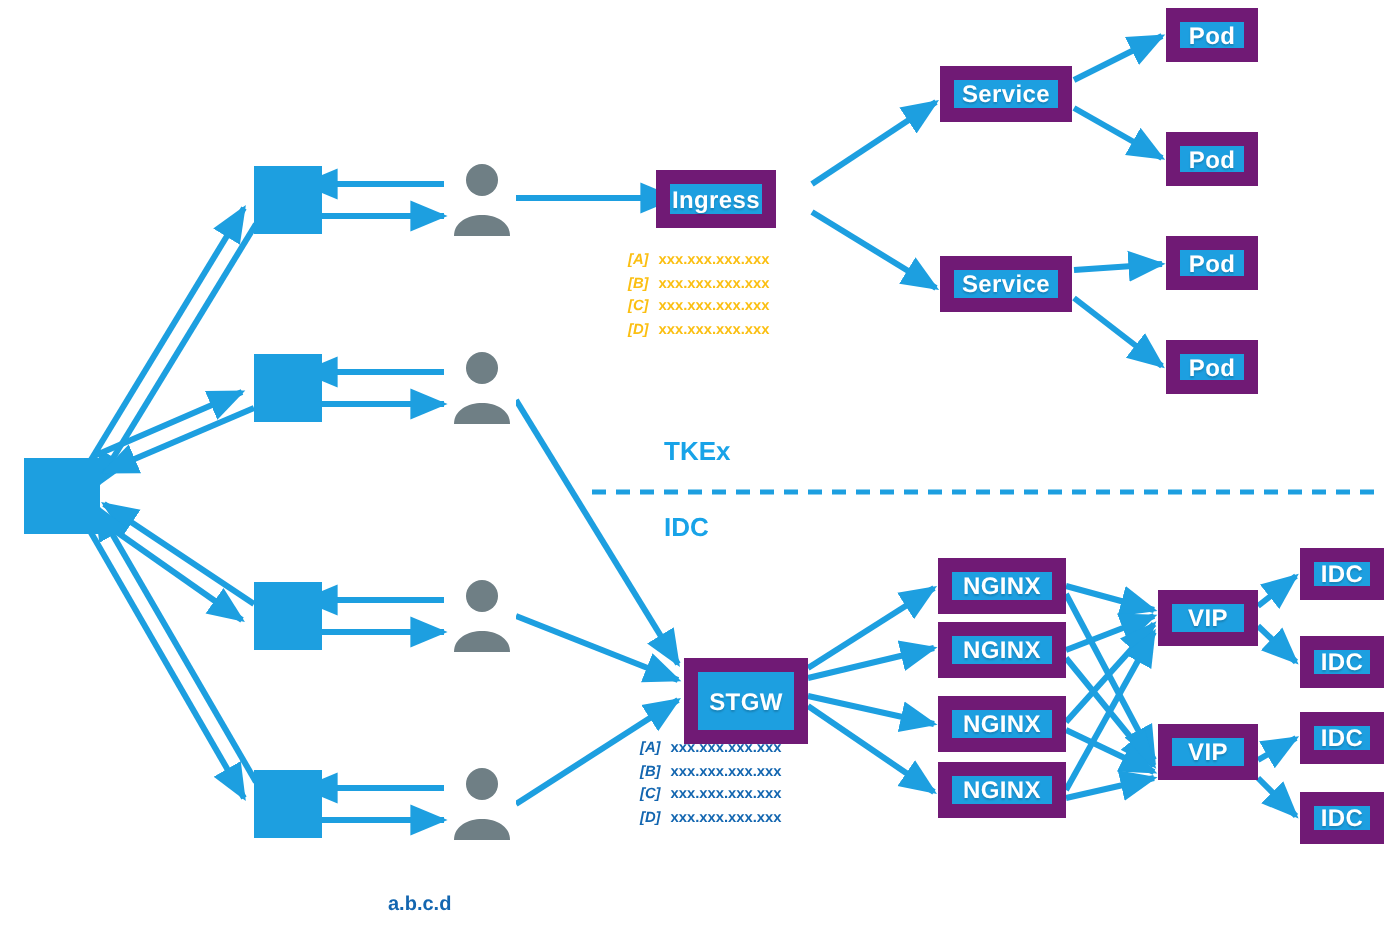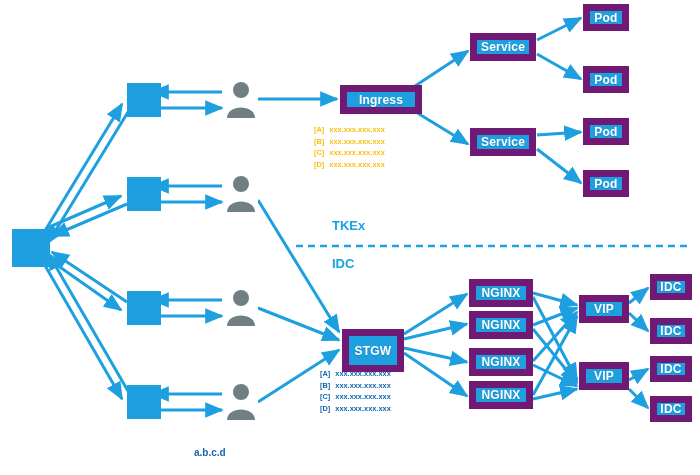--- a/index.html
+++ b/index.html
@@ -10,21 +10,21 @@
         border:7px solid #701a75;display:flex;align-items:center;justify-content:center;
         color:#ffffff;font-size:12px;font-weight:700;letter-spacing:.2px;
         text-shadow:0 1px 1px rgba(0,0,0,.18);}
   .plain{position:absolute;box-sizing:border-box;background:#1d9fe0;}
   .person{position:absolute;background:#ffffff;display:flex;align-items:flex-start;
           justify-content:center;}
   .person svg{display:block;}
   .zonelabel{position:absolute;color:#18a3e8;font-size:13px;font-weight:700;}
   .iplist{position:absolute;display:flex;font-size:7.4px;font-weight:700;line-height:11.5px;
           white-space:pre;}
-  .iplist .keys{text-align:right;}
+  .iplist .keys{text-align:right;font-style:italic;}
   .iplist .vals{text-align:center;margin-left:5px;}
   .yellow{color:#fbbf12;}
   .bluetxt{color:#1366b0;}
   .caption{position:absolute;color:#1366b0;font-size:10px;font-weight:700;}
 </style>
 </head>
 <body>
 
 <div id="stage">
 
@@ -115,21 +115,21 @@
       <path d="M1,40 C1,26 29,26 29,40 z" fill="#6f7f85"></path>
     </svg>
   </div>
   <div class="person" style="left:224px;top:380px;width:34px;height:40px;">
     <svg width="30" height="40" viewBox="0 0 30 40">
       <circle cx="15" cy="12" r="8" fill="#6f7f85"></circle>
       <path d="M1,40 C1,26 29,26 29,40 z" fill="#6f7f85"></path>
     </svg>
   </div>
 
-  <div class="node" style="left:340px;top:85px;width:82px;height:29px;">Ingress</div>
+  <div class="node" style="left:328px;top:85px;width:60px;height:29px;">Ingress</div>
 
   <div class="node" style="left:470px;top:33px;width:66px;height:28px;">Service</div>
   <div class="node" style="left:470px;top:128px;width:66px;height:28px;">Service</div>
 
   <div class="node" style="left:583px;top:4px;width:46px;height:27px;">Pod</div>
   <div class="node" style="left:583px;top:66px;width:46px;height:27px;">Pod</div>
   <div class="node" style="left:583px;top:118px;width:46px;height:27px;">Pod</div>
   <div class="node" style="left:583px;top:170px;width:46px;height:27px;">Pod</div>
 
   <div class="iplist" style="left:314px;top:124px;">

